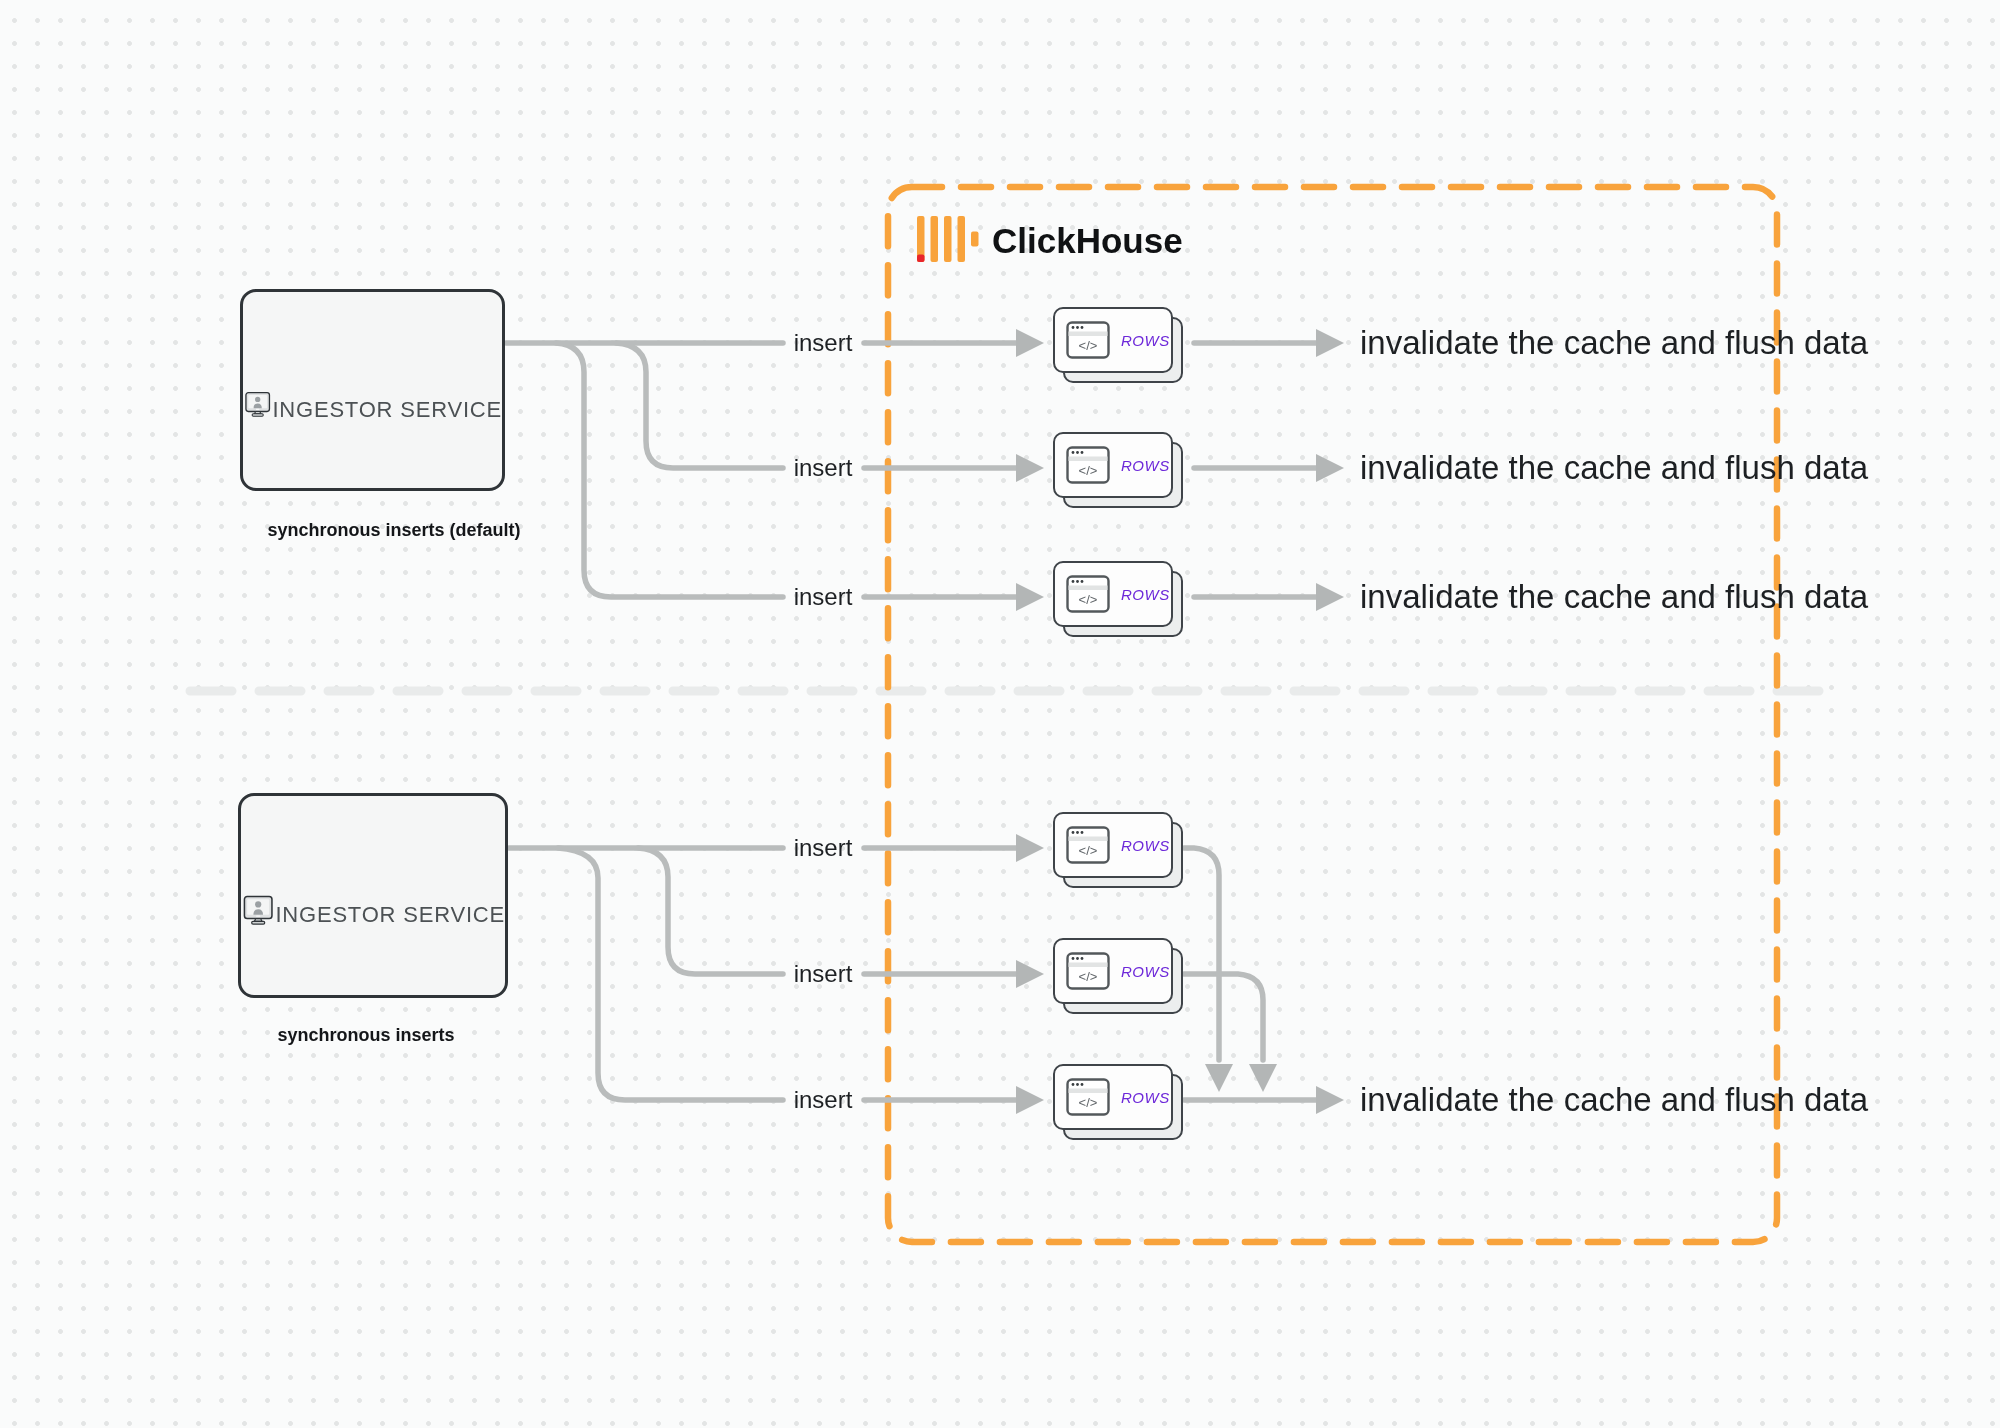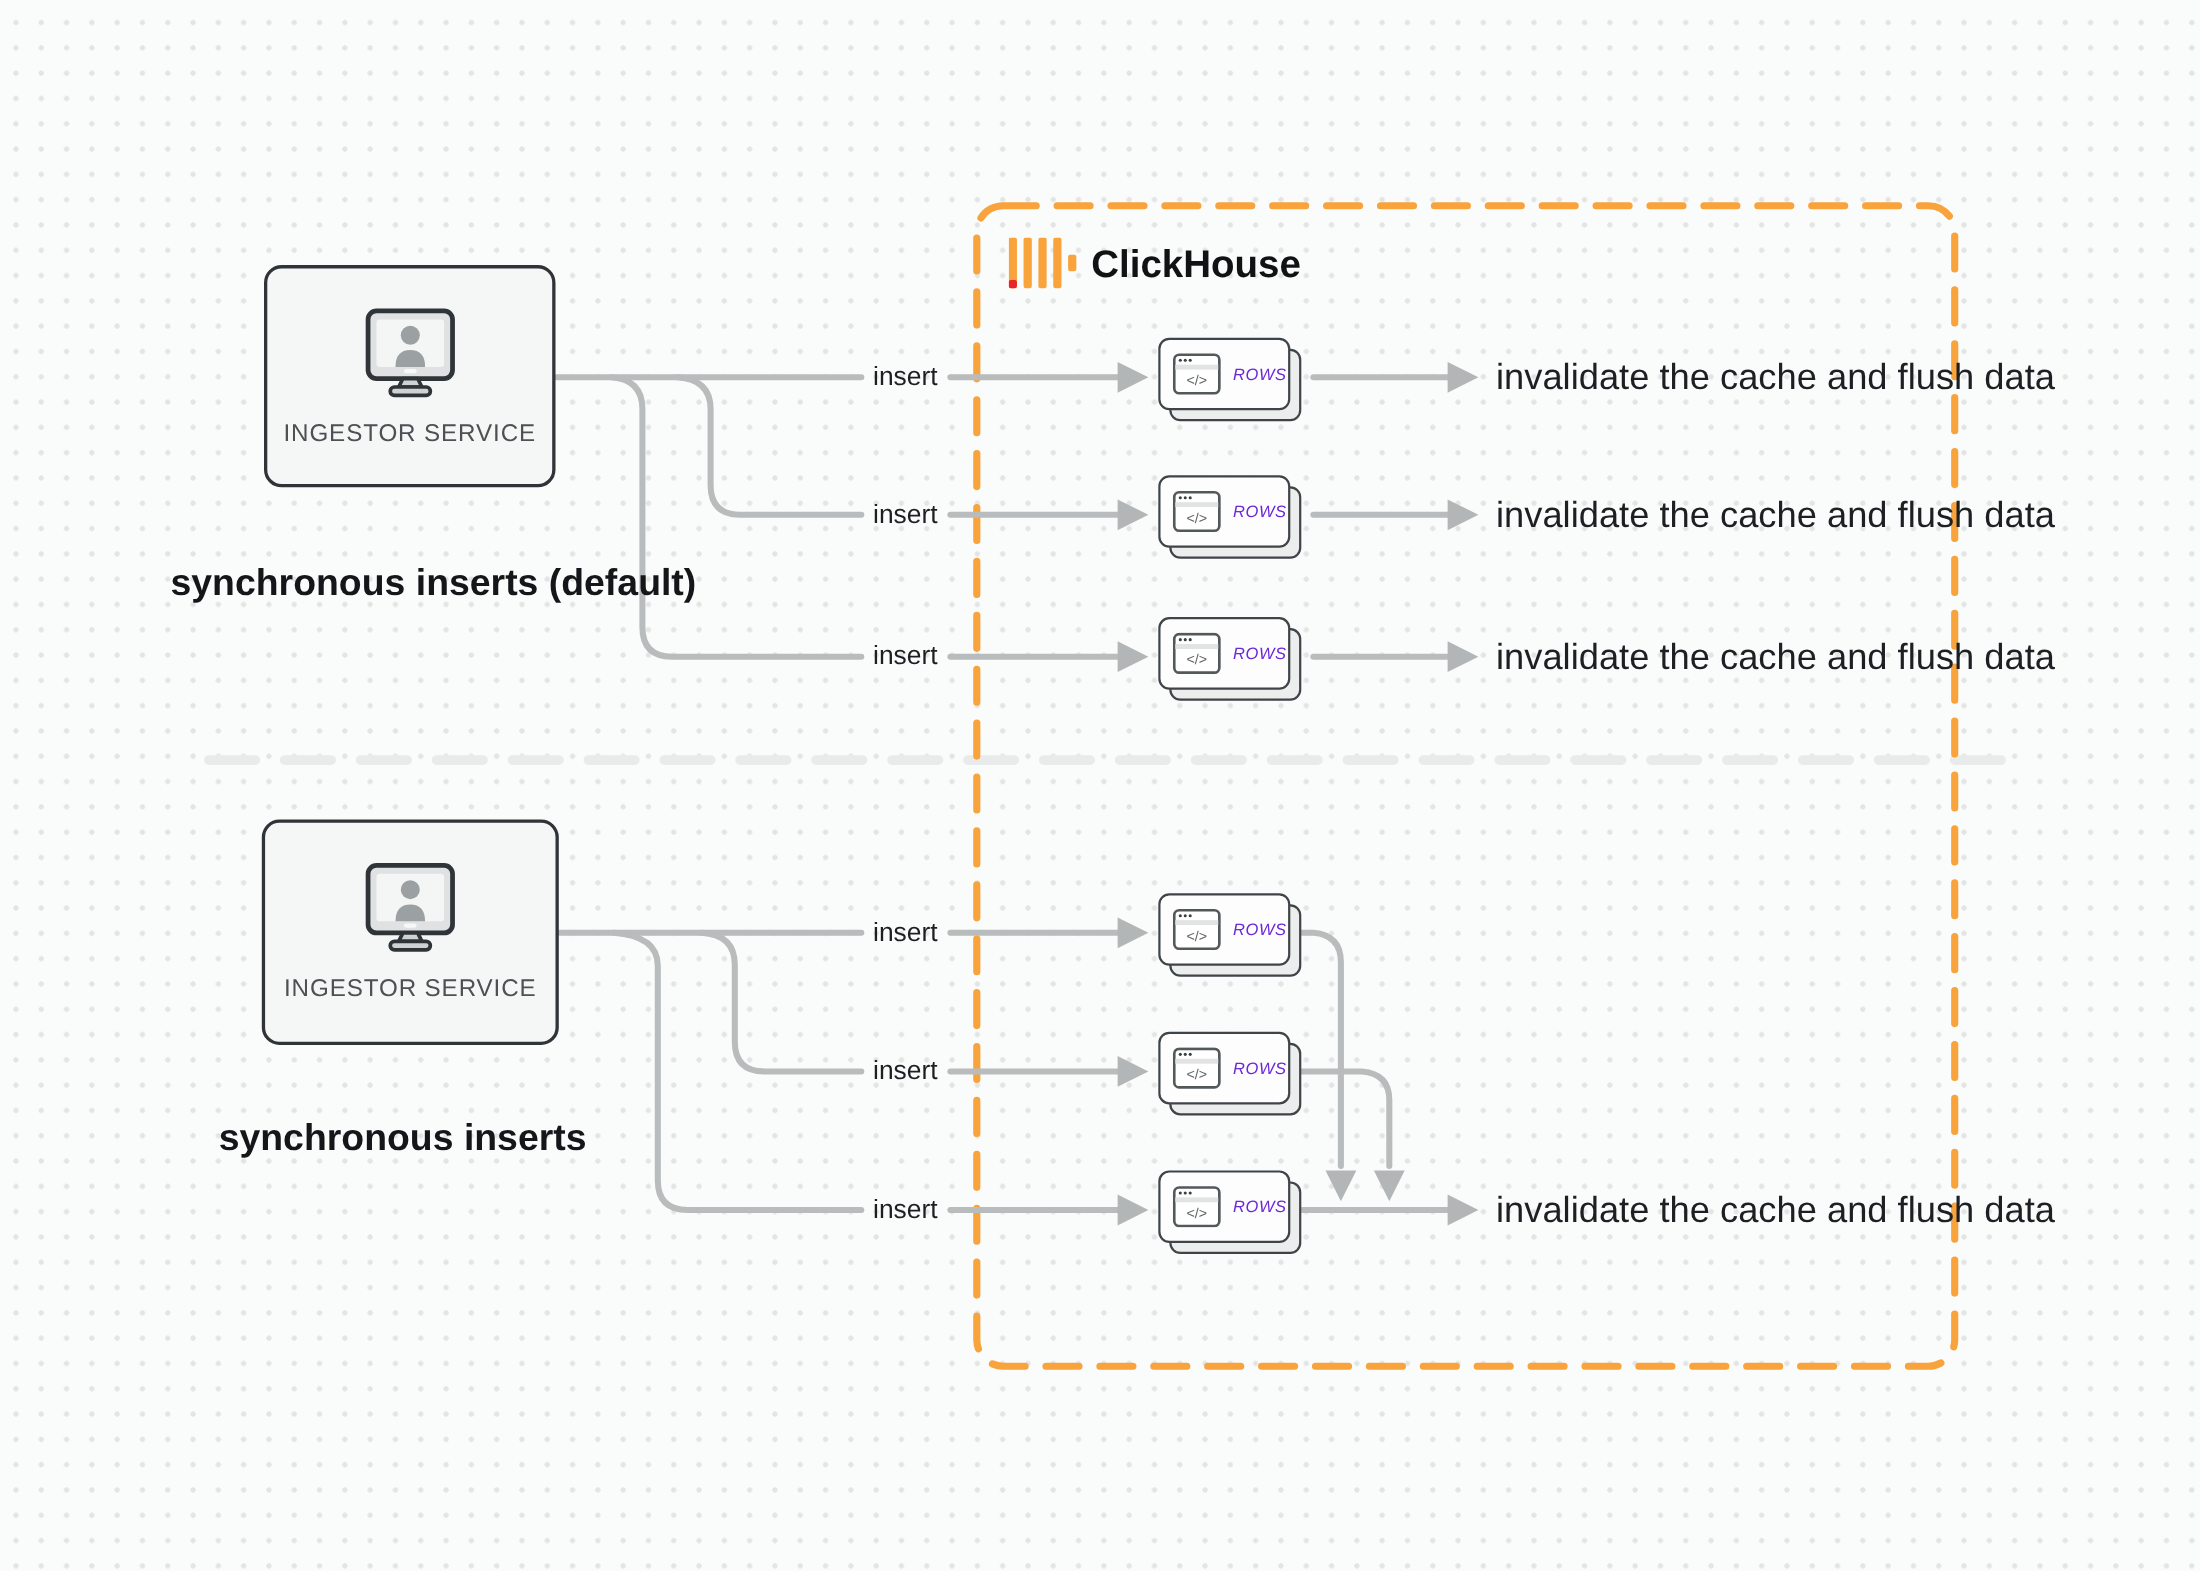--- a/index.html
+++ b/index.html
@@ -9,30 +9,30 @@
     background-color:#fafbfb;
     background-image:radial-gradient(circle,#e3e5e5 2.1px,transparent 2.7px);
     background-size:23px 23px;background-position:3px 9px;
   }
   .layer{position:absolute;left:0;top:0;}
 
   
   .service-box{
     position:absolute;box-sizing:border-box;
     background:#f5f6f6;border:3.5px solid #2f3438;border-radius:16px;
-    display:flex;flex-direction:column;align-items:center;padding-top:30px;
+    display:flex;flex-direction:row;align-items:center;padding-top:30px;margin-top:48px;
   }
   .service-box .label{
     margin-top:9px;font-size:22px;letter-spacing:.8px;color:#4c5154;white-space:nowrap;
   }
 
   
   .caption{
     position:absolute;transform:translate(-50%,-50%);
-    font-size:34px;font-weight:bold;color:#141619;white-space:nowrap;
+    font-size:18px;font-weight:bold;color:#141619;white-space:nowrap;
   }
 
   
   .insert-label{
     position:absolute;transform:translate(-50%,-50%);
     font-size:24px;color:#1d2023;white-space:nowrap;
   }
   .invalidate-label{
     position:absolute;transform:translateY(-50%);
     font-size:33px;color:#1d2023;white-space:nowrap;

